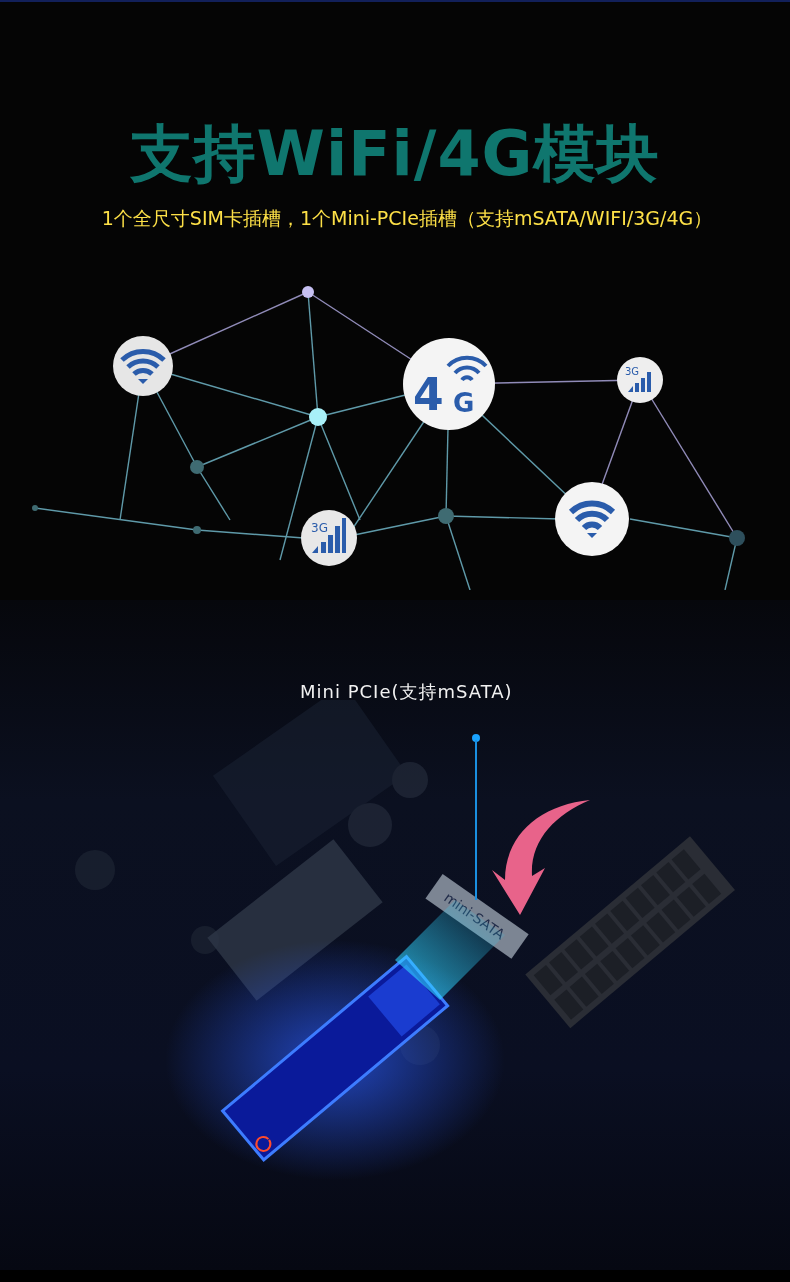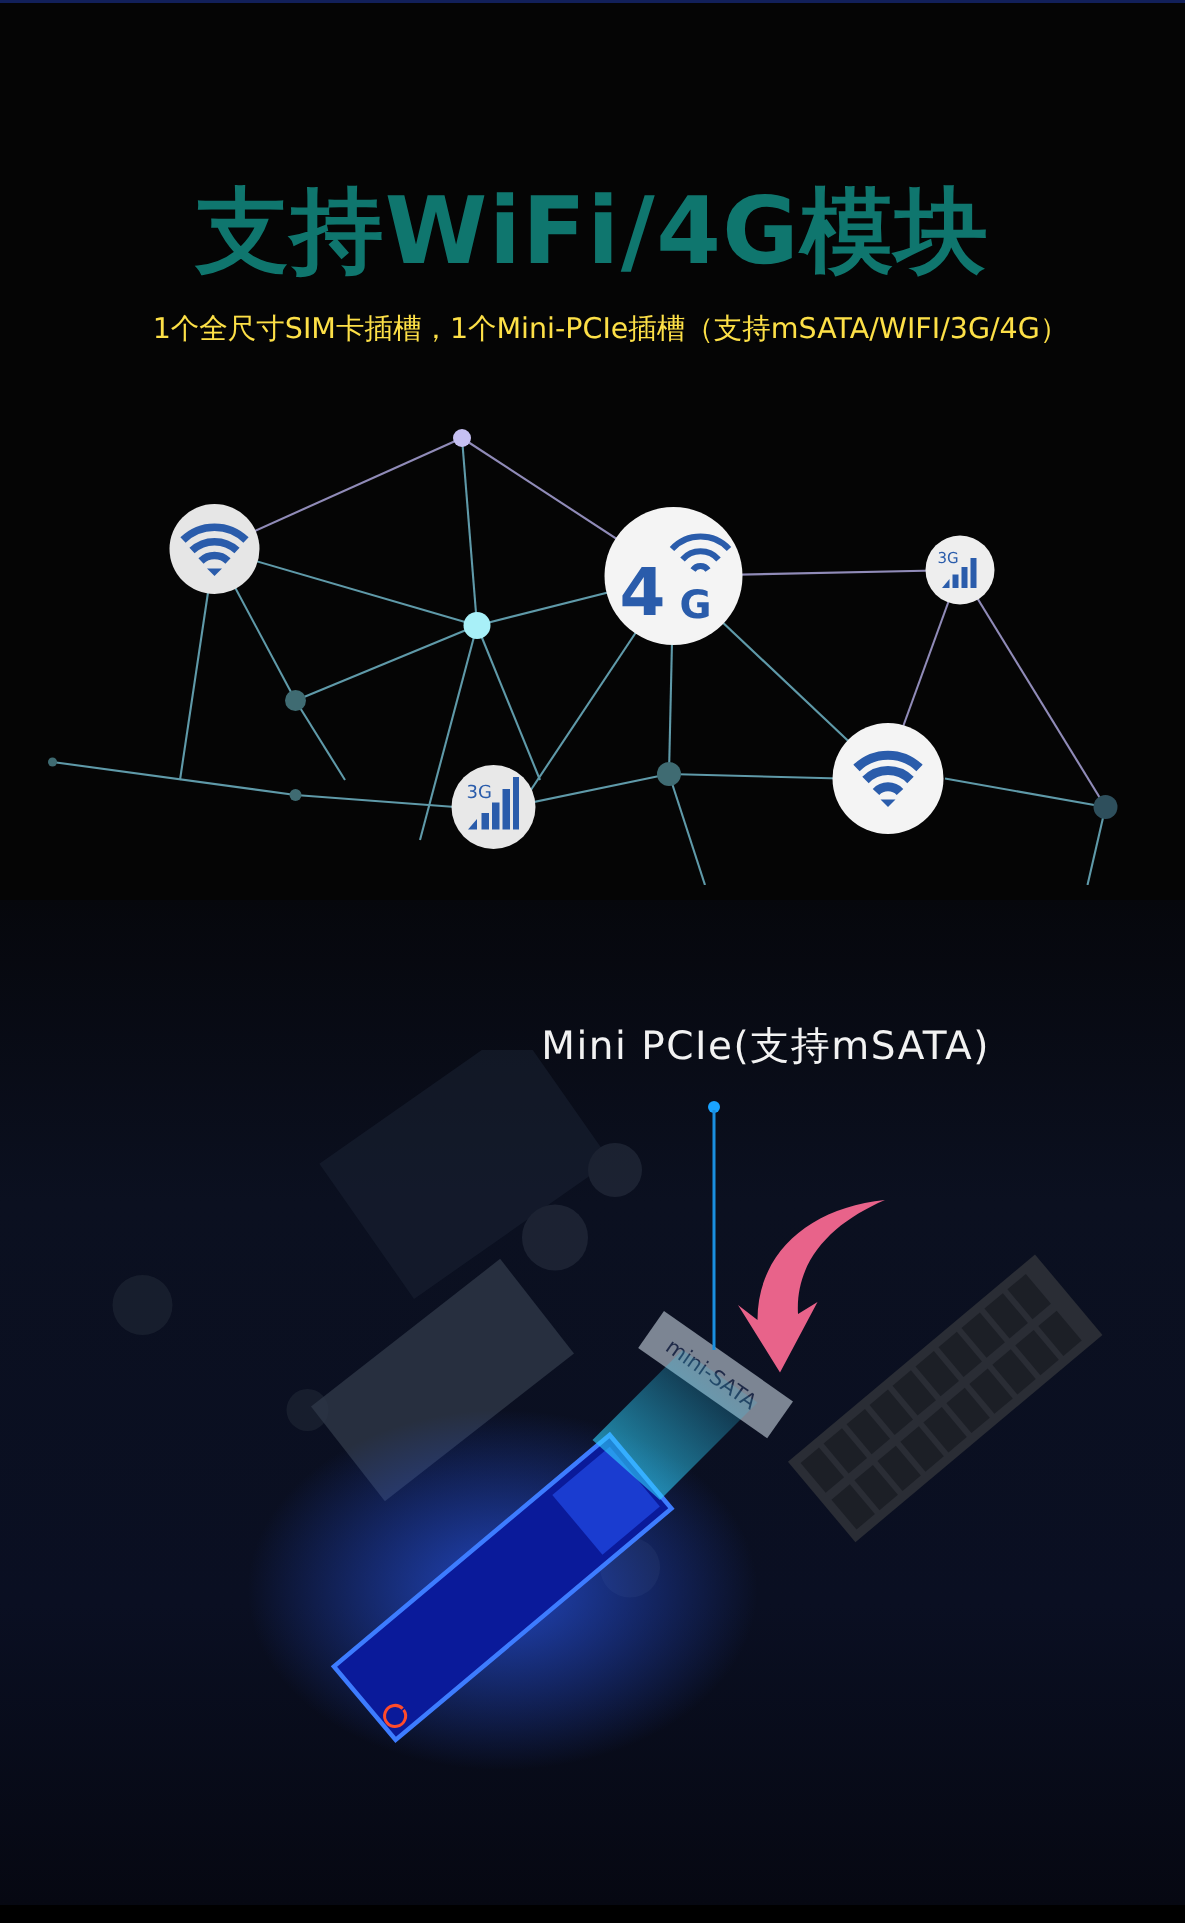--- a/index.html
+++ b/index.html
@@ -23,23 +23,22 @@
   }
   .subtitle {
     position: absolute; left: 12px; top: 206px; width: 790px; text-align: center;
     color: #fde047; font-size: 19px;
     font-family: "DejaVu Sans", sans-serif;
   }
   svg.network { position: absolute; left: 0; top: 270px; }
   svg.board { position: absolute; left: 0; top: 700px; }
   .slot-label {
     position: absolute; left: 300px; top: 680px; width: 360px;
-    color: #f2f2f2; font-size: 26px; letter-spacing: 1px;
+    color: #f2f2f2; font-size: 18px; letter-spacing: 1px;
     font-family: "DejaVu Sans", sans-serif;
-    text-align: right;
   }
   .leader-dot { position: absolute; left: 472px; top: 734px; width: 8px; height: 8px; border-radius: 50%; background: #1aa3ff; }
   .leader-line { position: absolute; left: 475px; top: 740px; width: 2px; height: 160px; background: #1a8fe0; }
 </style>
 </head>
 <body>
 
 <div class="top-strip"></div>
 <div class="board-bg"></div>
 

